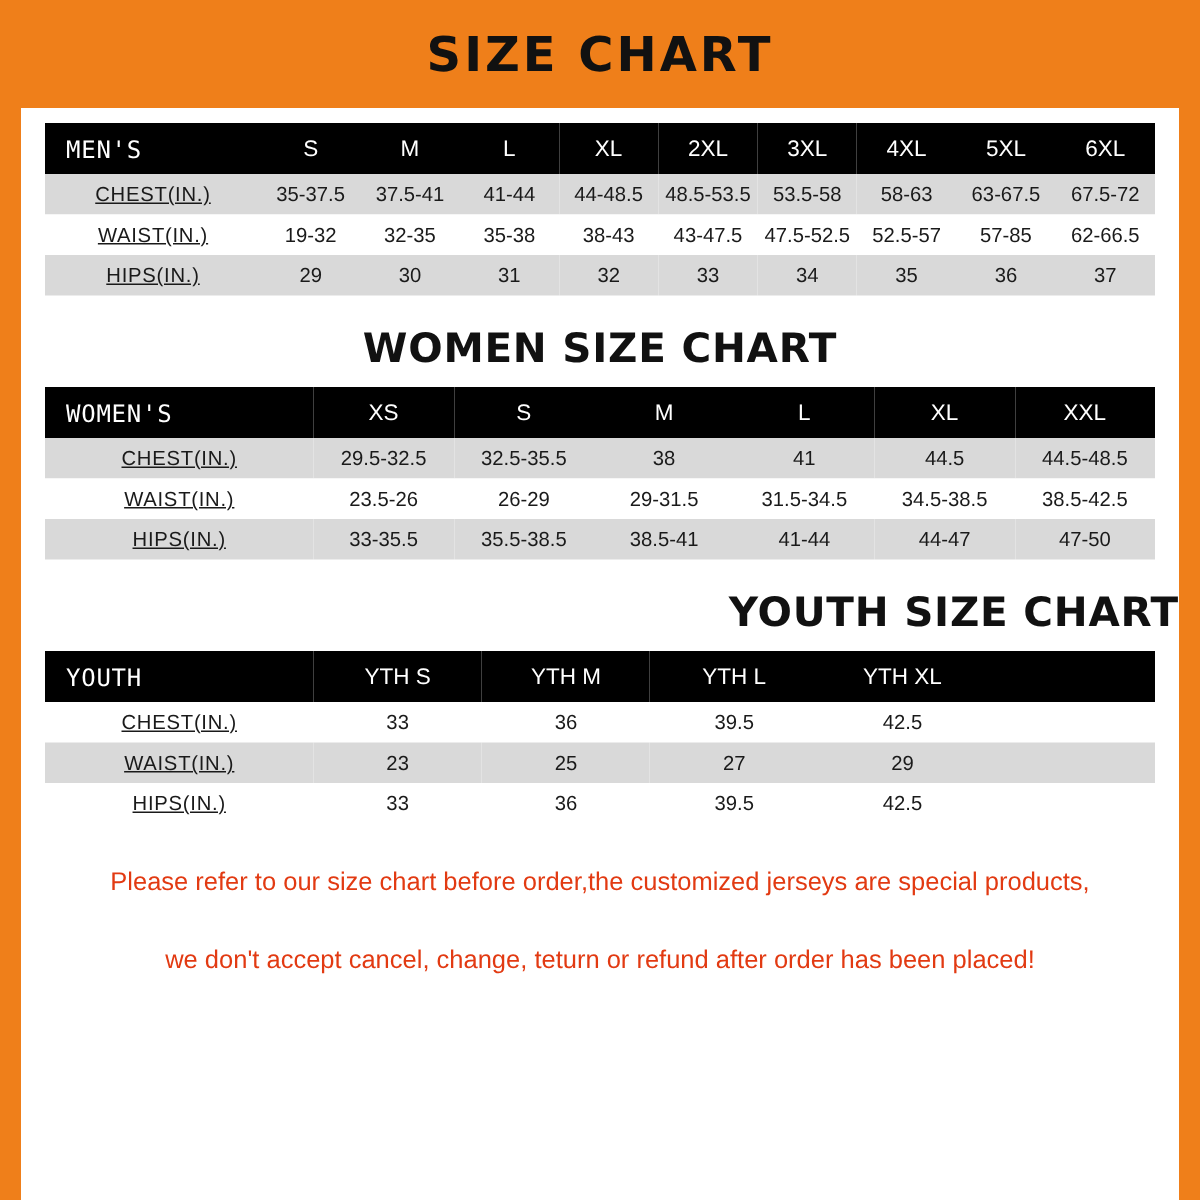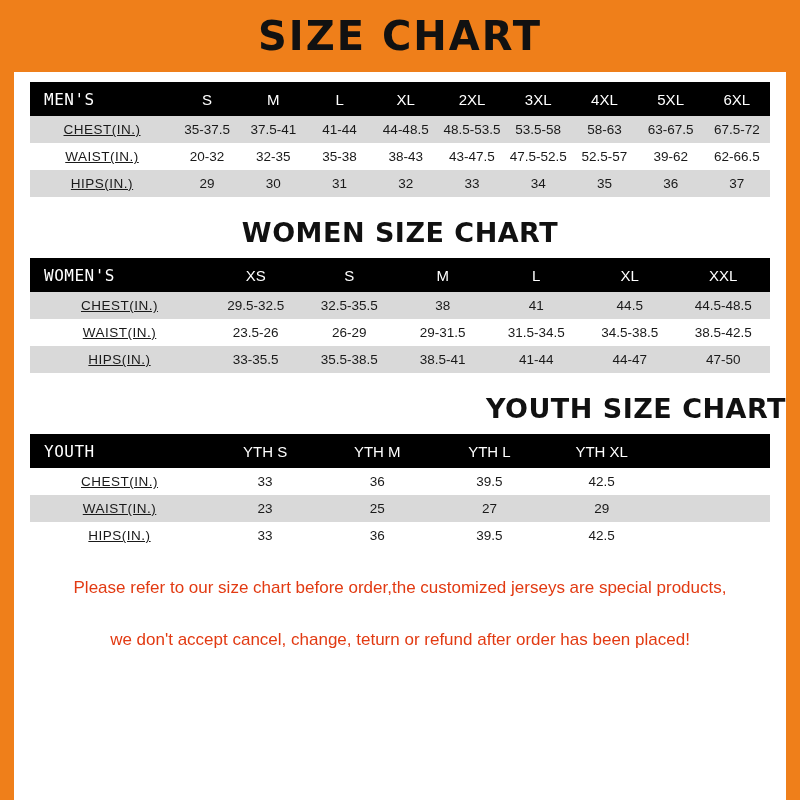--- a/index.html
+++ b/index.html
@@ -26,21 +26,21 @@
     height: 72px;
     background: #ef7f1a;
     display: flex;
     align-items: center;
     justify-content: center;
     margin: 0 -14px;
   }
   .banner-title {
     font-family: "DejaVu Sans", sans-serif;
     font-weight: bold;
-    font-size: 40px;
+    font-size: 32px;
     letter-spacing: 2px;
     color: #111111;
     line-height: 1;
   }
   .section-title {
     text-align: center;
     font-family: "DejaVu Sans", sans-serif;
     font-weight: bold;
     font-size: 27px;
     color: #111111;
@@ -136,28 +136,28 @@
         <td>41-44</td>
         <td>44-48.5</td>
         <td>48.5-53.5</td>
         <td>53.5-58</td>
         <td>58-63</td>
         <td>63-67.5</td>
         <td>67.5-72</td>
       </tr>
       <tr class="plain">
         <td class="rowhead">WAIST(IN.)</td>
-        <td>20-32</td>
+        <td>19-32</td>
         <td>32-35</td>
         <td>35-38</td>
         <td>38-43</td>
         <td>43-47.5</td>
         <td>47.5-52.5</td>
         <td>52.5-57</td>
-        <td>39-62</td>
+        <td>57-85</td>
         <td>62-66.5</td>
       </tr>
       <tr class="alt">
         <td class="rowhead">HIPS(IN.)</td>
         <td>29</td>
         <td>30</td>
         <td>31</td>
         <td>32</td>
         <td>33</td>
         <td>34</td>

